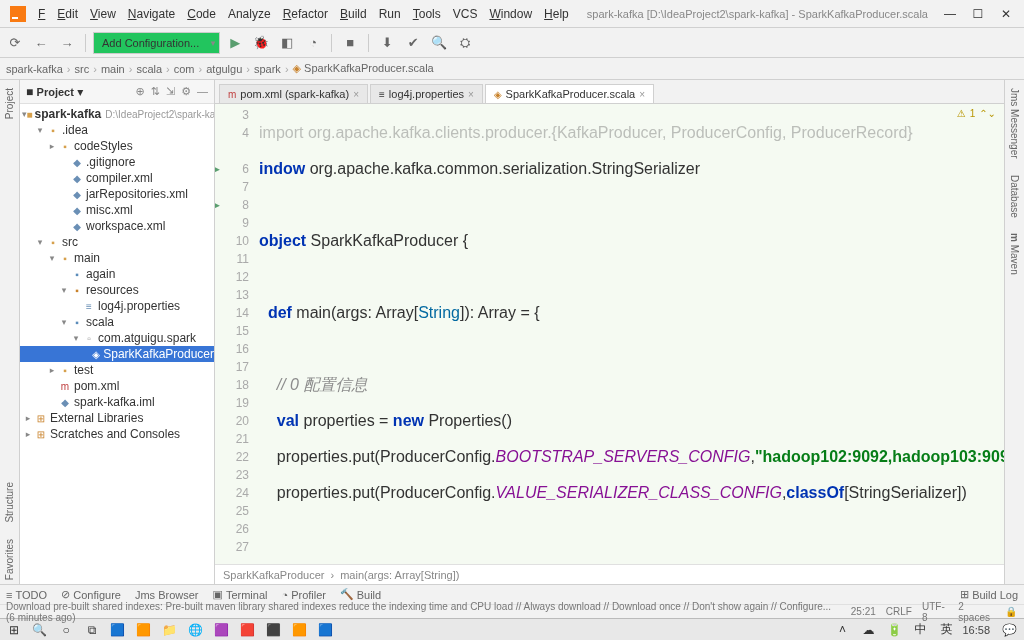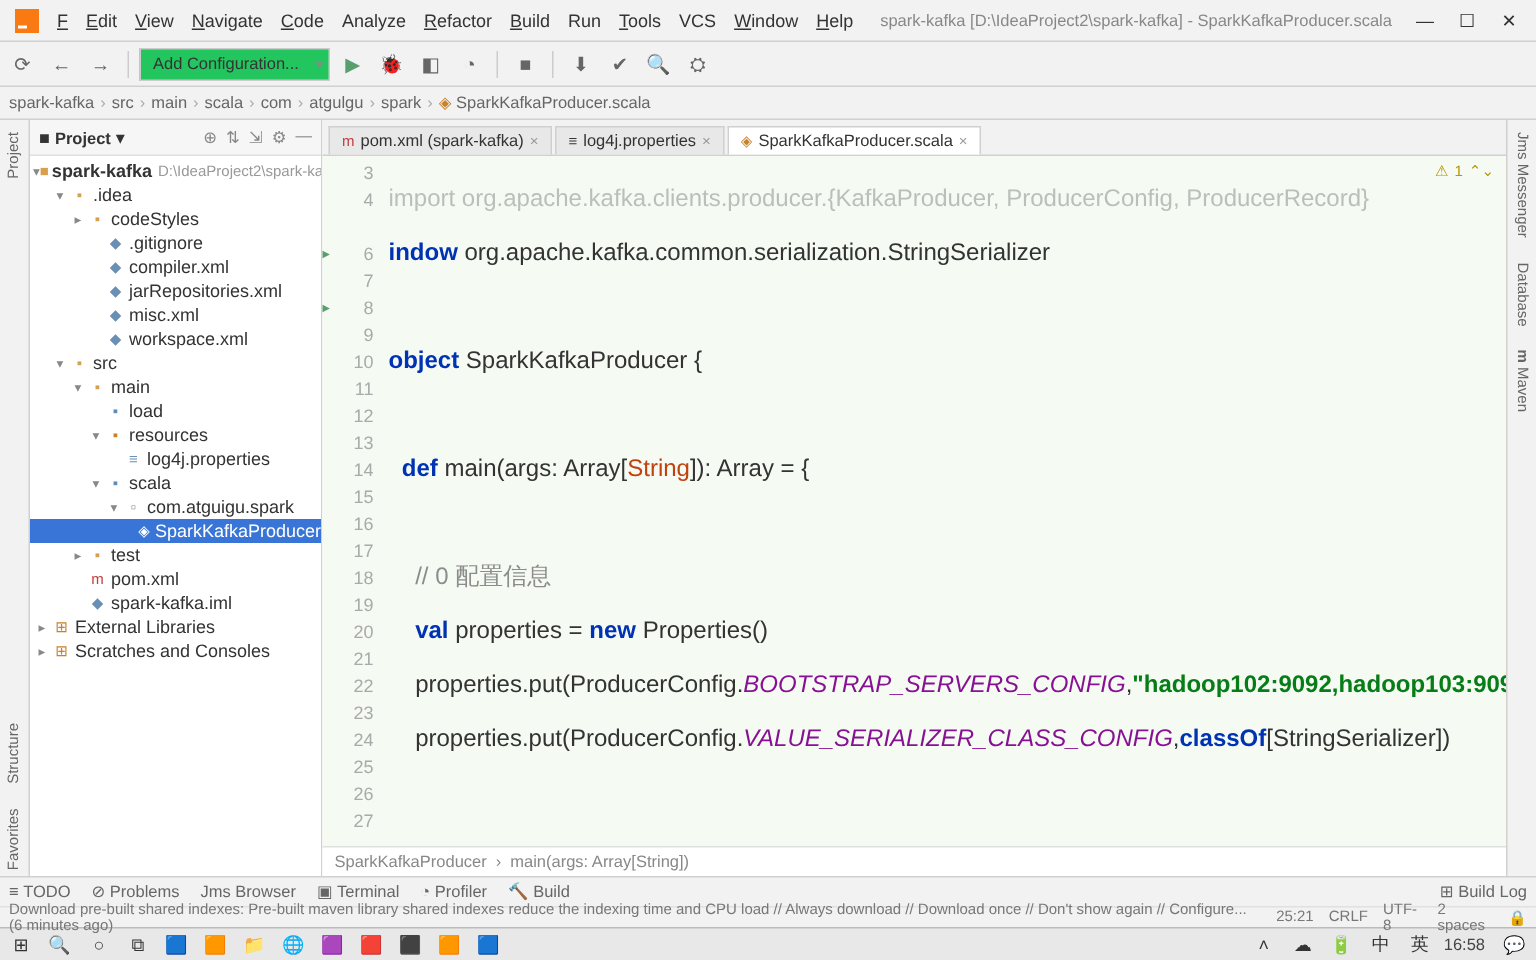--- a/index.html
+++ b/index.html
@@ -52,22 +52,22 @@
 .editor-tab .ficon { font-size: 10px; }
 
 .editor-body { flex: 1; display: flex; overflow: hidden; position: relative; background: #f5faf2; }
 .gutter { width: 40px; background: #f5faf2; color: #aaa; font-family: Consolas, monospace; font-size: 12px; text-align: right; padding-right: 6px; padding-top: 2px; line-height: 18px; user-select: none; }
 .gutter .gline { height: 18px; position: relative; }
 .gutter .runmark::before { content: "▶"; color: #5a9e6f; position: absolute; left: -2px; font-size: 9px; }
 .code { flex: 1; font-family: Consolas, monospace; font-size: 16px; line-height: 18px; padding-top: 2px; overflow: hidden; white-space: pre; color: #333; position: relative; }
 .code .line { height: 18px; padding-left: 4px; }
 .kw { color: #0033b3; font-weight: bold; }
 .str2 { color: #067d17; font-weight: bold; }
-.com { color: #8c8c8c; }
-.cls { color: #c2410c; }
+.com { color: #8c8c8c; font-style: italic; }
+.cls { color: #0369a1; }
 .const { color: #871094; font-style: italic; }
 .inspection { position: absolute; top: 4px; right: 8px; font-size: 10px; color: #b89500; display: flex; align-items: center; gap: 4px; }
 
 .editor-breadcrumb { height: 20px; border-top: 1px solid #e0e0e0; display: flex; align-items: center; padding: 0 8px; font-size: 11px; color: #888; gap: 6px; background: #fff; }
 
 .bottom-tabs { height: 20px; display: flex; align-items: center; background: #f2f2f2; border-top: 1px solid #d0d0d0; padding: 0 6px; gap: 14px; font-size: 11px; color: #666; }
 .bottom-tabs .bt { display: flex; align-items: center; gap: 3px; cursor: pointer; }
 .bottom-tabs .spacer { flex: 1; }
 
 .statusbar { height: 14px; background: #f2f2f2; font-size: 10px; color: #777; display: flex; align-items: center; padding: 0 6px; border-top: 1px solid #e0e0e0; }
@@ -211,21 +211,21 @@
           <span>src</span>
         </div>
       <div class="node" style="padding-left:26px">
           <span class="chev">▾</span>
           <span class="icon folder">▪</span>
           <span>main</span>
         </div>
       <div class="node" style="padding-left:38px">
           <span class="chev"></span>
           <span class="icon" style="color:#5b8cba">▪</span>
-          <span>load</span>
+          <span>again</span>
         </div>
       <div class="node" style="padding-left:38px">
           <span class="chev">▾</span>
           <span class="icon" style="color:#c9822b">▪</span>
           <span>resources</span>
         </div>
       <div class="node" style="padding-left:50px">
           <span class="chev"></span>
           <span class="icon file">≡</span>
           <span>log4j.properties</span>
@@ -356,21 +356,21 @@
 
   <div class="side-tabs-right">
     <span class="v">Jms Messenger</span>
     <span class="v">Database</span>
     <span class="v"><b>m</b> <span>Maven</span></span>
   </div>
 </div>
 
 <div class="bottom-tabs">
   <span class="bt">≡ <span>TODO</span></span>
-  <span class="bt">⊘ <span>Problems</span></span>
+  <span class="bt">⊘ <span>Configure</span></span>
   <span class="bt">Jms Browser</span>
   <span class="bt">▣ <span>Terminal</span></span>
   <span class="bt">◔ <span>Profiler</span></span>
   <span class="bt">🔨 <span>Build</span></span>
   <div class="spacer"></div>
   <span class="bt">⊞ <span>Build Log</span></span>
 </div>
 
 <div class="statusbar">
   <span>Download pre-built shared indexes: Pre-built maven library shared indexes reduce the indexing time and CPU load // Always download // Download once // Don't show again // Configure... (6 minutes ago)</span>

